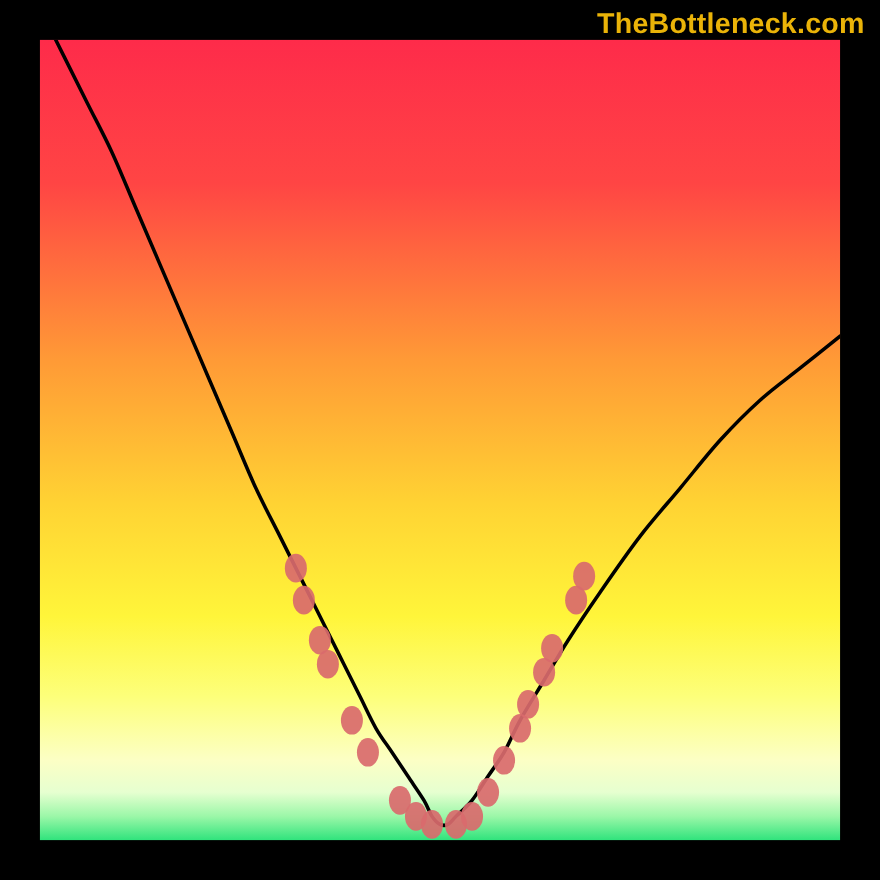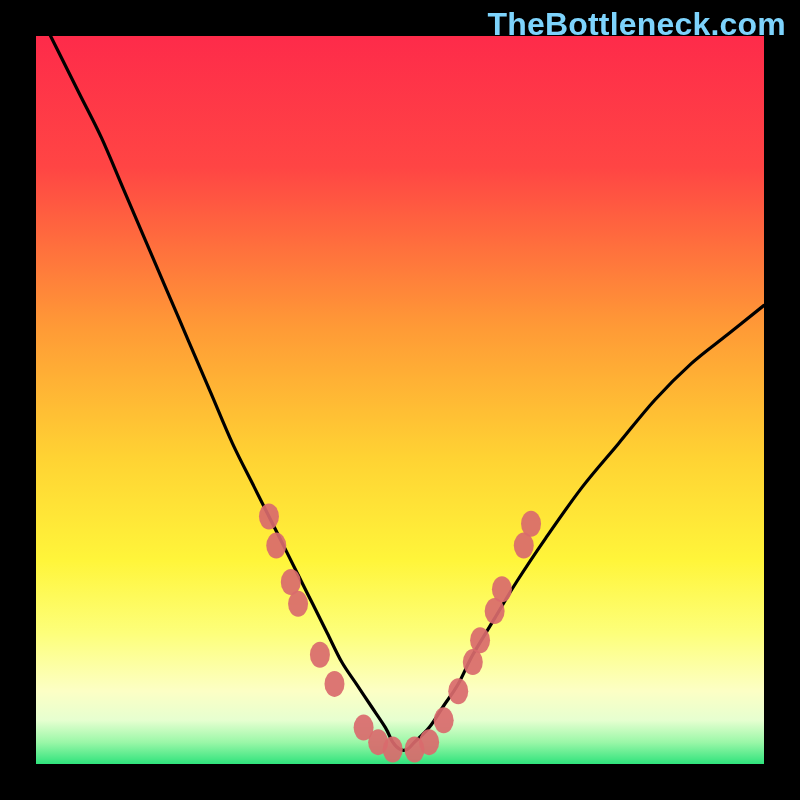--- a/index.html
+++ b/index.html
@@ -32,22 +32,22 @@
   .curve-svg {
     position: absolute;
     inset: 0;
     width: 100%;
     height: 100%;
   }
   .watermark {
     position: absolute;
     top: 6px;
     right: 14px;
-    color: #7dd3fc;
-    font-size: 32px;
+    color: #eab308;
+    font-size: 26px;
     font-weight: 600;
     letter-spacing: 0.2px;
   }
 </style>
 </head>
 <body>
 
 <div class="frame">
   <div class="plot">
     <svg class="gradient" viewBox="0 0 728 728" preserveAspectRatio="none">

